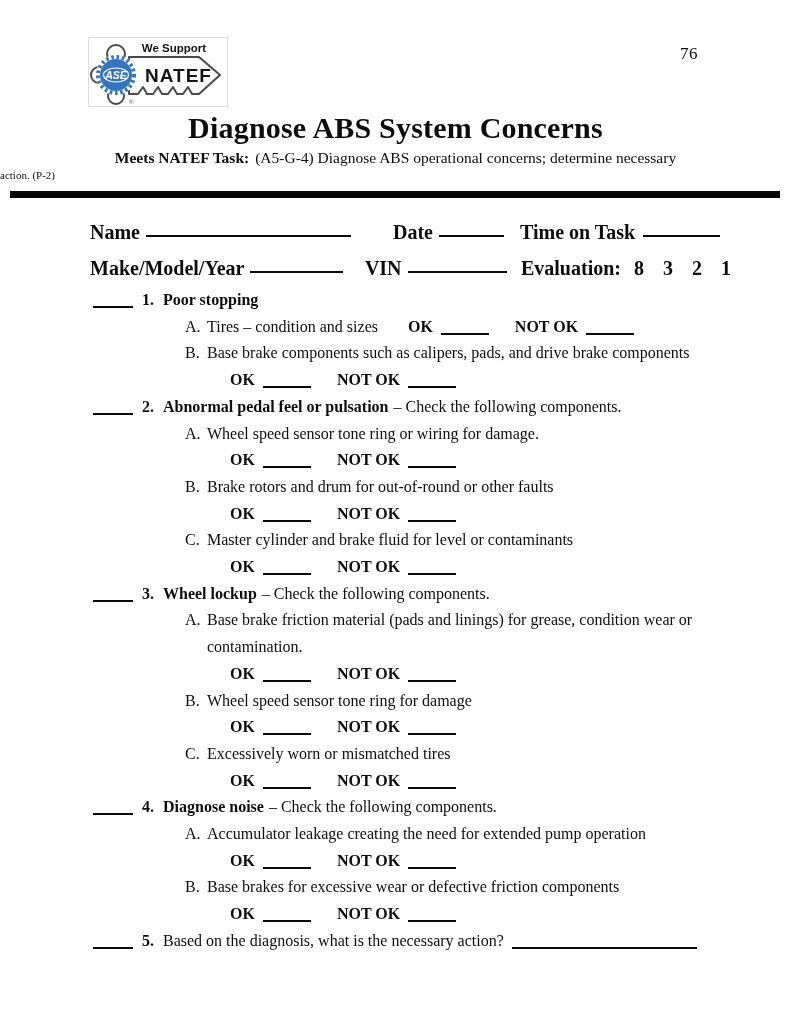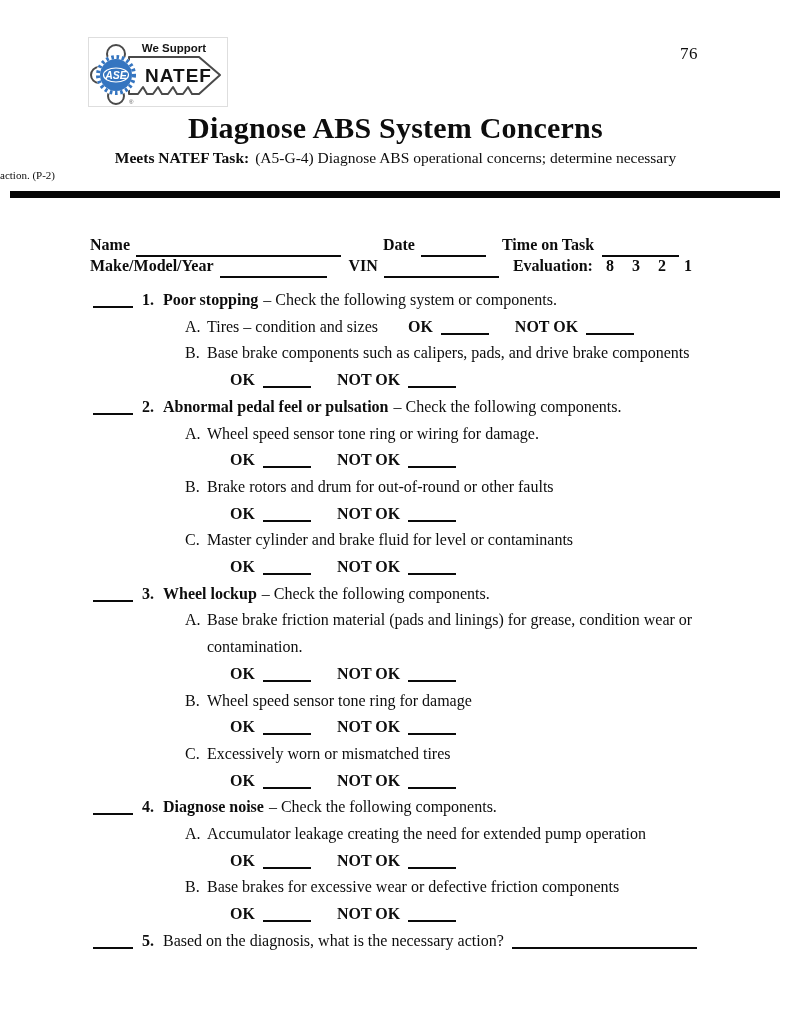--- a/index.html
+++ b/index.html
@@ -39,22 +39,22 @@
   }
   .task-line1 b { margin-right:6px; }
   .rule {
     position:absolute; top:191px; left:10px; right:11px;
     height:7px; background:#060606;
   }
 
   
   .inforow {
     position:absolute; left:90px; right:60px;
-    display:flex; align-items:flex-end;
-    font-size:16px; font-weight:bold; white-space:nowrap;
+    display:flex; align-items:center;
+    font-size:20px; font-weight:bold; white-space:nowrap;
   }
   .row1 { top:221px; }
   .row2 { top:257px; }
   .scale { word-spacing:14px; margin-left:13px; }
 
   
   .blank {
     display:inline-block; position:relative; top:3px;
     height:3px; border-bottom:2px solid #0a0a0a;
   }
@@ -66,21 +66,21 @@
   .w115 { width:115px; }
   .w185 { width:185px; }
   .w205 { width:205px; }
   .ml6  { margin-left:6px; }
   .ml8  { margin-left:8px; }
   .ml14 { margin-left:14px; }
   .ml16 { margin-left:16px; }
   .ml22 { margin-left:22px; }
   .ml26 { margin-left:26px; }
   .ml30 { margin-left:30px; }
-  .ml42 { margin-left:42px;margin-top:15px; }
+  .ml42 { margin-left:42px; }
 
   
   .checklist {
     position:absolute; top:287px; left:0; width:791px;
     font-size:16px; line-height:26.7px;
   }
   .row { display:flex; align-items:baseline; }
   .item { padding-left:93px; }
   .sub  { padding-left:185px; }
   .okrow{ padding-left:230px; }
@@ -146,21 +146,20 @@
     <span class="ml14">Evaluation:</span>
     <span class="scale">8 3 2 1</span>
   </div>
 
   <div class="checklist">
 
     <div class="row item">
       <span class="blank w40"></span>
       <span class="num">1.</span>
       <span class="lead">Poor stopping</span>
-      <span>– Check the following system or components.</span>
     </div>
     <div class="row sub">
       <span class="letter">A.</span>
       <span class="stext">Tires – condition and sizes</span>
       <span class="okgrp ml30">
         <span class="oklab">OK</span><span class="blank w48 ml8"></span><span class="oklab ml26">NOT OK</span><span class="blank w48 ml8"></span>
       </span>
     </div>
     <div class="row sub">
       <span class="letter">B.</span>

